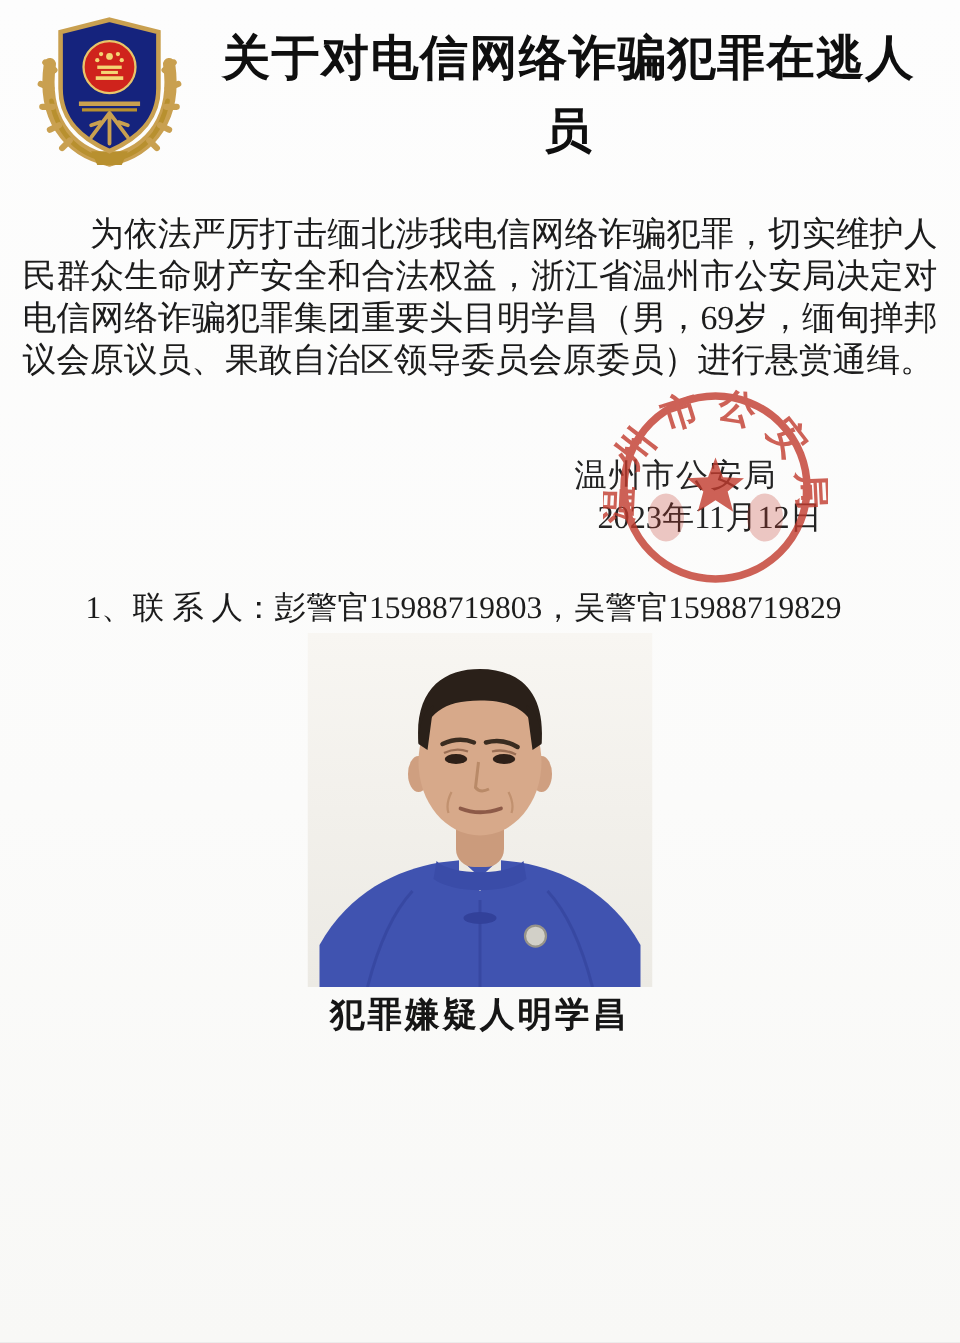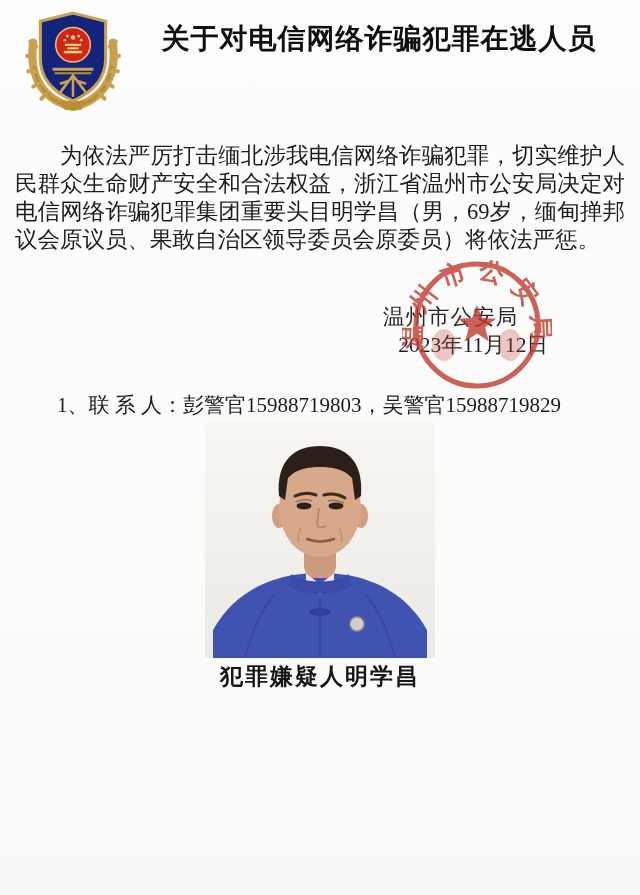--- a/index.html
+++ b/index.html
@@ -8,21 +8,21 @@
     background:linear-gradient(180deg,#fdfdfd 0%,#fbfbfa 60%,#f8f8f6 100%);
     overflow:hidden;
     font-family:"Liberation Serif","DejaVu Serif",serif;
     color:#1a1a1a;
   }
   
   .doc-header{position:relative;height:128px;}
   .badge{position:absolute;left:22px;top:6px;width:102px;height:106px;}
   .title{
     margin-left:136px;width:486px;text-align:center;
-    font-size:28px;font-weight:bold;line-height:49px;
+    font-size:32px;font-weight:bold;line-height:49px;
     letter-spacing:1px;color:#0f0f0f;padding-top:14px;
   }
   
   .body-text{padding:0 15px;}
   .para{
     font-size:22.5px;line-height:28px;margin:0;
     text-indent:2em;text-align:justify;color:#1c1c1c;
   }
   .para.first{margin-top:14px;}
   
@@ -71,21 +71,21 @@
       <path d="M30,62 h40" stroke="#c9a050" stroke-width="3"></path>
       <path d="M32,66 h36" stroke="#b8902f" stroke-width="2"></path>
       <path d="M50,68 L38,84 M50,68 L62,84 M50,68 L50,88 M44,74 l-6,2 M56,74 l6,2" stroke="#c9a050" stroke-width="2.5" stroke-linecap="round"></path>
     </svg>
     <div class="title">
       <div>关于对电信网络诈骗犯罪在逃人员</div>
     </div>
   </div>
 
   <div class="body-text">
-    <p class="para first">为依法严厉打击缅北涉我电信网络诈骗犯罪，切实维护人民群众生命财产安全和合法权益，浙江省温州市公安局决定对电信网络诈骗犯罪集团重要头目明学昌（男，69岁，缅甸掸邦议会原议员、果敢自治区领导委员会原委员）将依法严惩。</p>
+    <p class="para first">为依法严厉打击缅北涉我电信网络诈骗犯罪，切实维护人民群众生命财产安全和合法权益，浙江省温州市公安局决定对电信网络诈骗犯罪集团重要头目明学昌（男，69岁，缅甸掸邦议会原议员、果敢自治区领导委员会原委员）进行悬赏通缉。</p>
   </div>
 
   <div class="signature">
     <div class="sig-line issuer">温州市公安局</div>
     <div class="sig-line date">2023年11月12日</div>
     <svg class="seal" viewBox="0 0 150 150" aria-hidden="true">
       <g opacity="0.8">
         <circle cx="75" cy="75" r="61" fill="none" stroke="#c23b2e" stroke-width="5"></circle>
         <polygon points="75,55 80,68.1 94,68.8 83.1,77.6 86.8,91.2 75,83.5 63.2,91.2 66.9,77.6 56,68.8 70,68.1" fill="#c23b2e"></polygon>
         <ellipse cx="42" cy="95" rx="12" ry="16" fill="#c23b2e" opacity="0.35"></ellipse>

